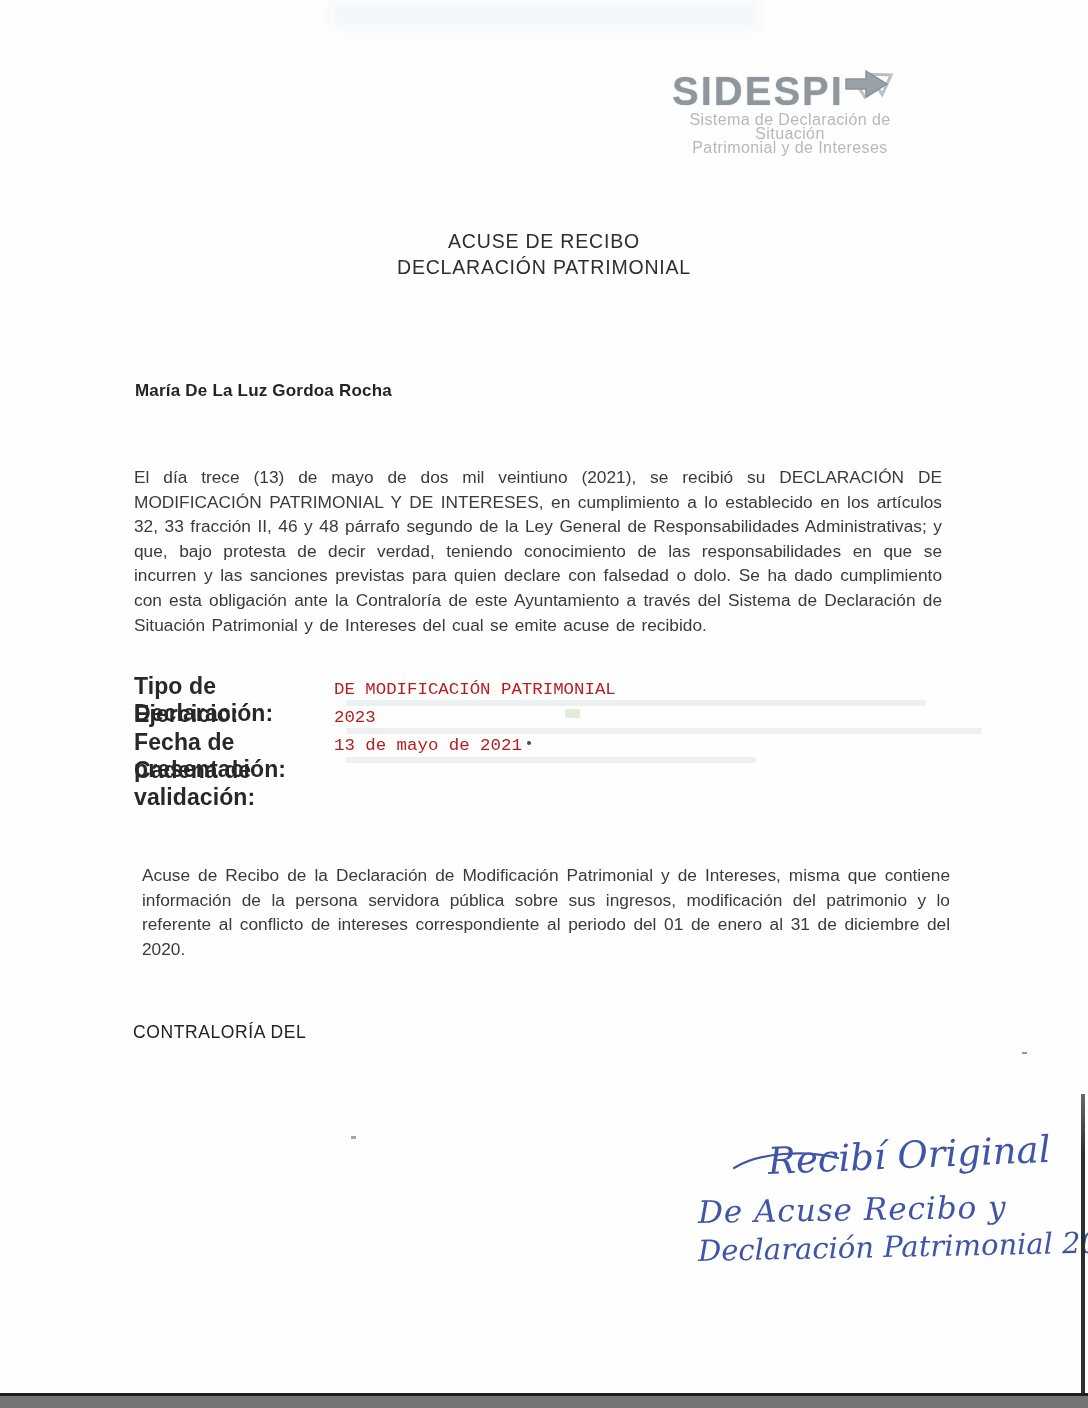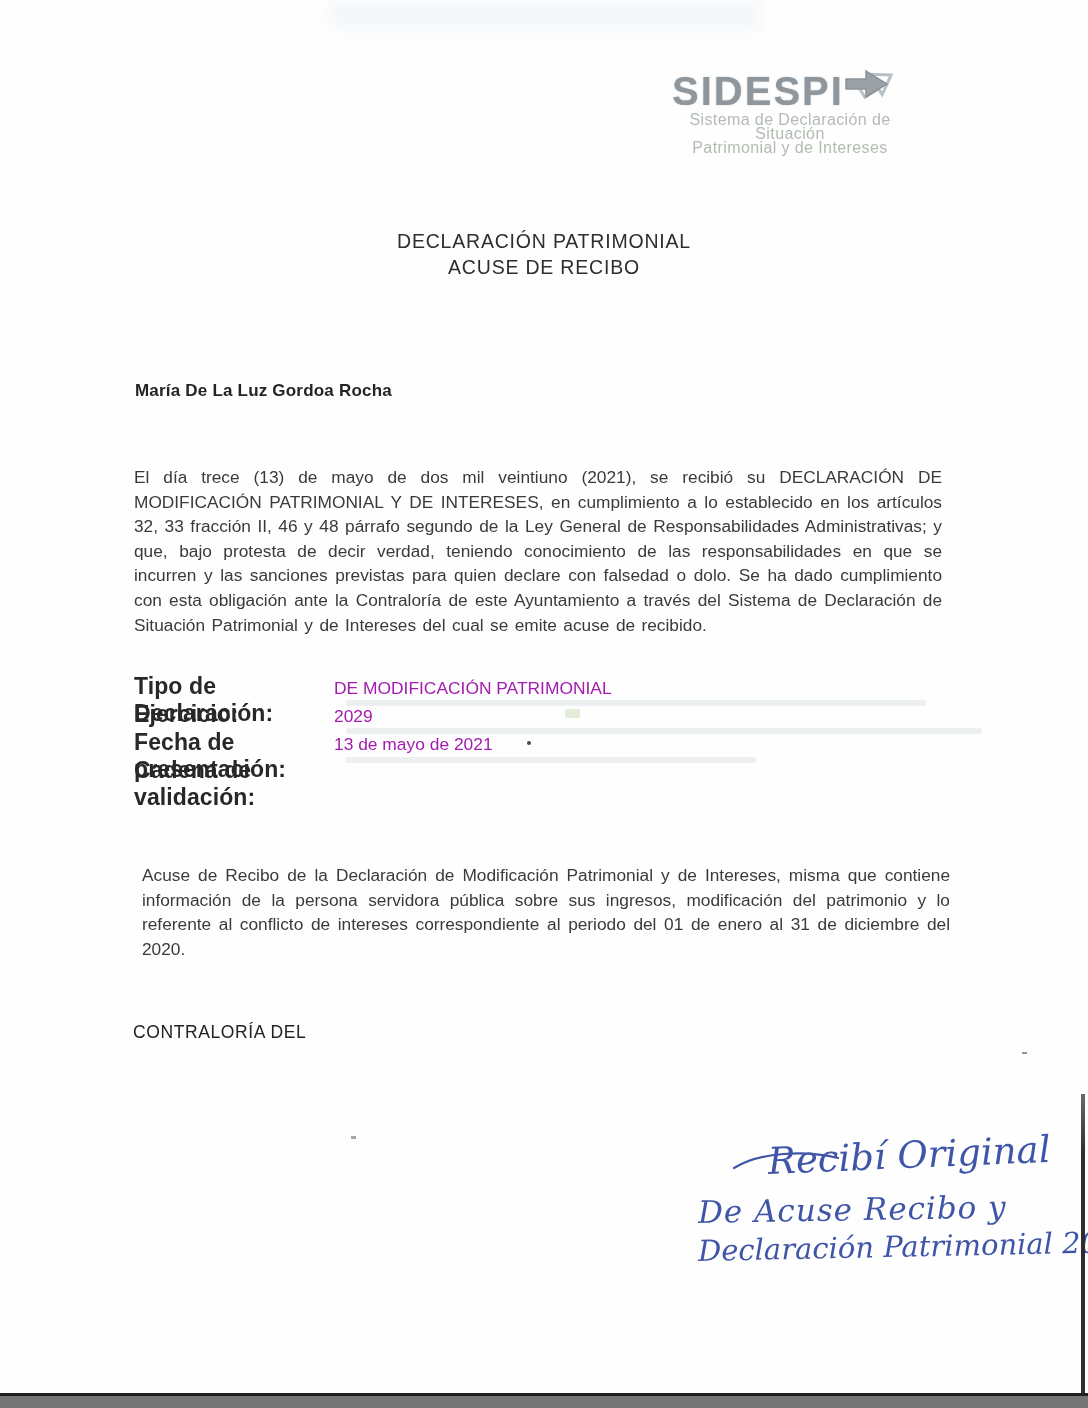--- a/index.html
+++ b/index.html
@@ -32,21 +32,21 @@
   
   .para { position:absolute; left:134px; width:808px; font-size:17.3px; line-height:24.6px;
     text-align:justify; color:#3a3a3a; }
   .para1 { top:465px; word-spacing:1.6px; }
   .para2 { top:863px; word-spacing:.4px;margin-left:8px; }
 
   
   .fields { position:absolute; top:673px; left:134px; width:760px; }
   .field-row { display:grid; grid-template-columns:200px 1fr; align-items:baseline; height:28px; }
   .field-label { font-weight:bold; font-size:23px; color:#282828; letter-spacing:.1px; }
-  .field-value { font-size:17.4px; color:#a21caf; }
+  .field-value { font-size:17.4px; color:#b91c1c;font-family:Liberation Mono, monospace; }
 
   
   .contraloria { position:absolute; top:1008px; left:133px; font-size:17.5px; font-weight:normal;
     letter-spacing:.6px; color:#222222;margin-top:14px; }
 
   
   .handwriting-line { position:absolute; font-family:"DejaVu Serif", serif; font-style:italic;
     color:#3f55a7; white-space:nowrap; transform-origin:left center; }
   .hw1 { top:1140px; left:768px; font-size:37px; transform:rotate(-2.5deg); }
   .hw2 { top:1194px; left:698px; font-size:31px; transform:rotate(-1deg); letter-spacing:1px; }
@@ -86,36 +86,36 @@
         <path d="M4 29 h20 v-8 l21 13 -21 13 v-8 H4 z" fill="#9aa1a7" stroke="#8b9298" stroke-width="1.5"></path>
       </svg>
     </div>
     <div class="logo-tagline">
       <div>Sistema de Declaración de Situación</div>
       <div>Patrimonial y de Intereses</div>
     </div>
   </div>
 
   <div class="title">
+    <div>ACUSE DE RECIBO</div>
     <div>DECLARACIÓN PATRIMONIAL</div>
-    <div>ACUSE DE RECIBO</div>
   </div>
 
   <div class="recipient">María De La Luz Gordoa Rocha</div>
 
   <p class="para para1">El día trece (13) de mayo de dos mil veintiuno (2021), se recibió su DECLARACIÓN DE MODIFICACIÓN PATRIMONIAL Y DE INTERESES, en cumplimiento a lo establecido en los artículos 32, 33 fracción II, 46 y 48 párrafo segundo de la Ley General de Responsabilidades Administrativas; y que, bajo protesta de decir verdad, teniendo conocimiento de las responsabilidades en que se incurren y las sanciones previstas para quien declare con falsedad o dolo. Se ha dado cumplimiento con esta obligación ante la Contraloría de este Ayuntamiento a través del Sistema de Declaración de Situación Patrimonial y de Intereses del cual se emite acuse de recibido.</p>
 
   <div class="fields">
     <div class="field-row">
       <span class="field-label">Tipo de Declaración:</span>
       <span class="field-value">DE MODIFICACIÓN PATRIMONIAL</span>
     </div>
     <div class="field-row">
       <span class="field-label">Ejercicio:</span>
-      <span class="field-value">2029</span>
+      <span class="field-value">2023</span>
     </div>
     <div class="field-row">
       <span class="field-label">Fecha de presentación:</span>
       <span class="field-value">13 de mayo de 2021</span>
     </div>
     <div class="field-row">
       <span class="field-label">Cadena de validación:</span>
       <span class="field-value"></span>
     </div>
   </div>

